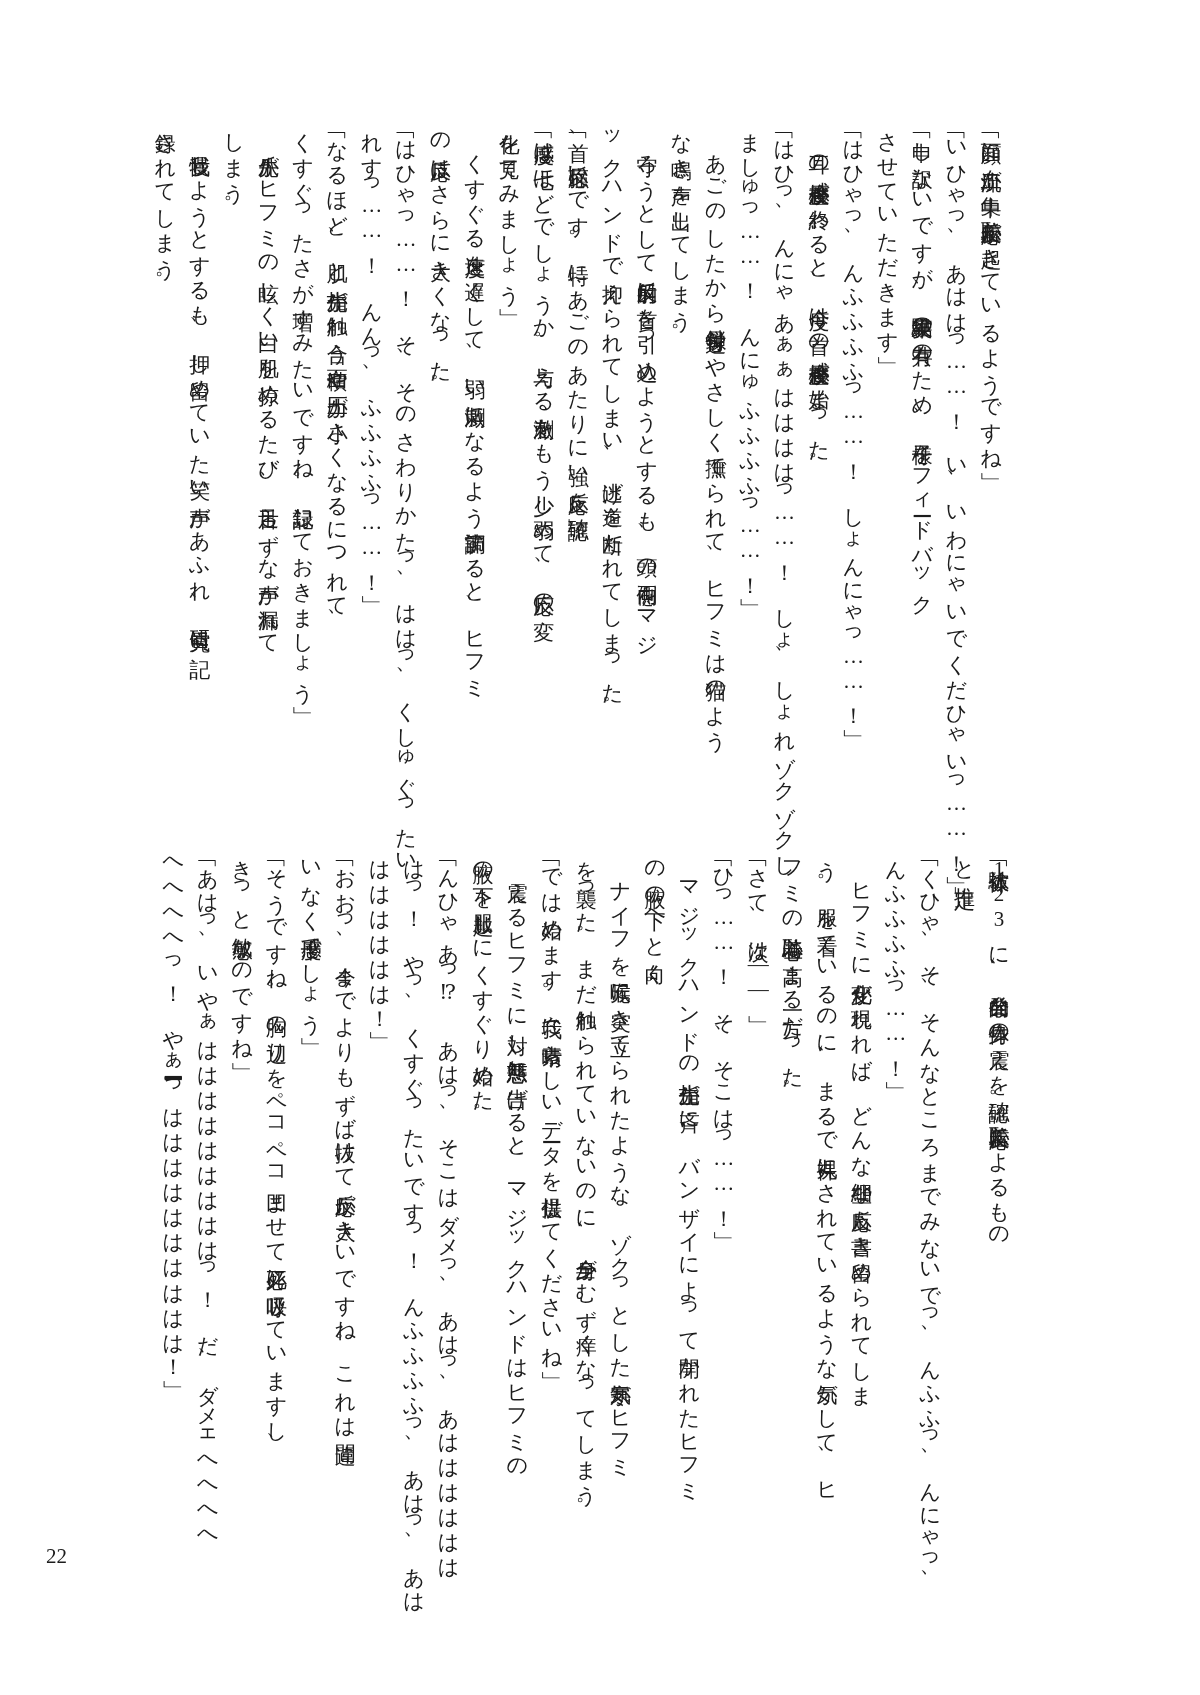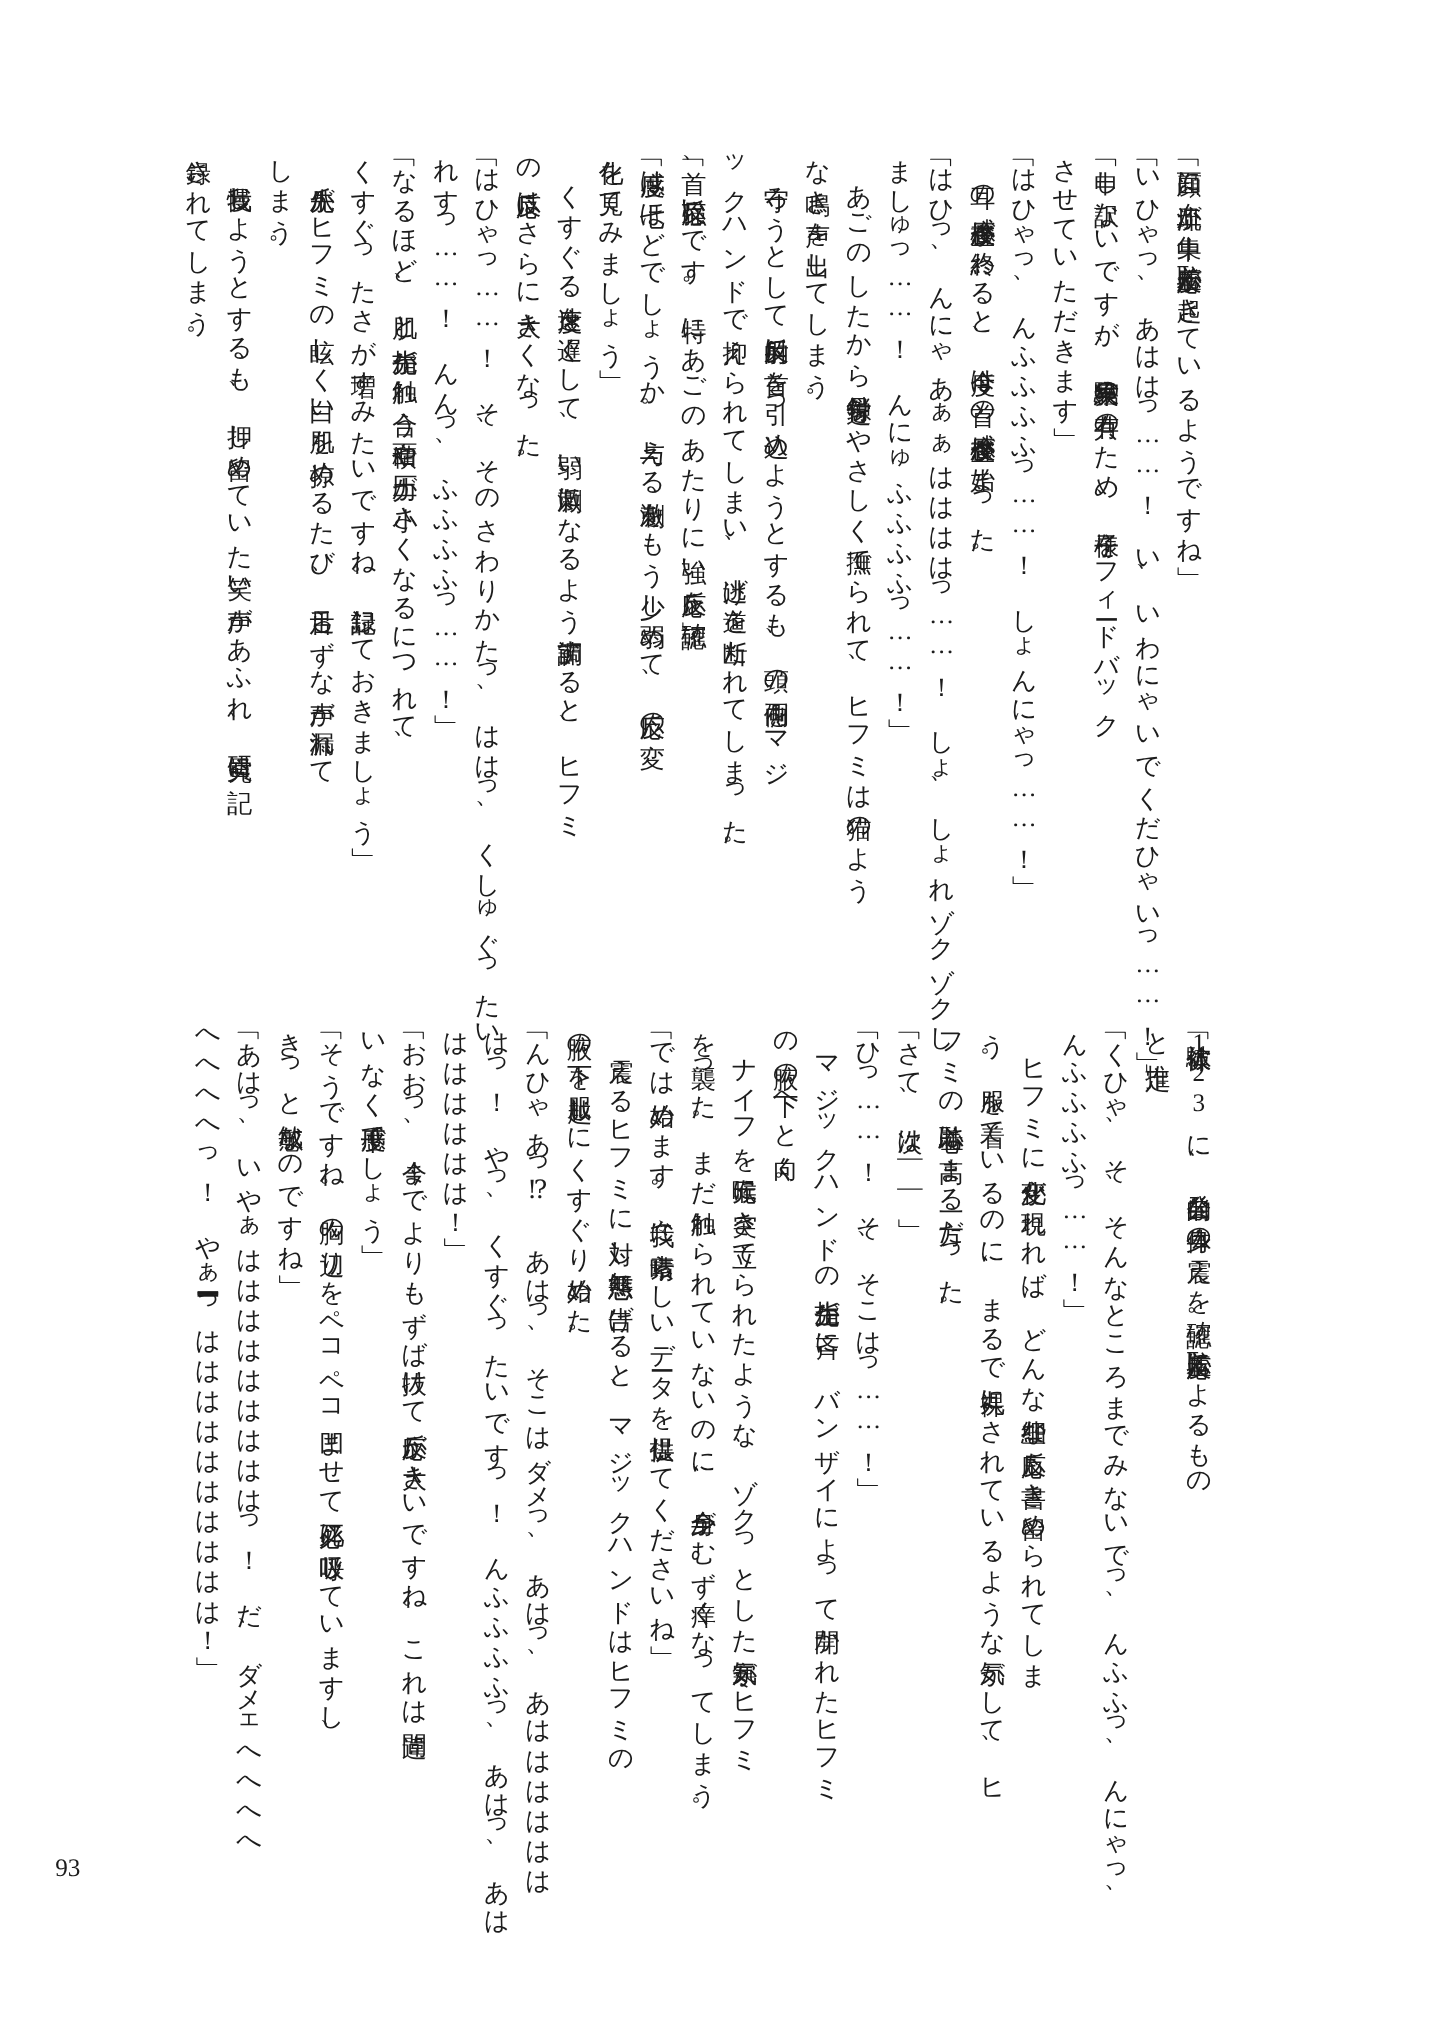--- a/index.html
+++ b/index.html
@@ -104,14 +104,14 @@
       <p class="vline indent-none">はっ！　やっ、くすぐったいですっ！　んふふふふっ、あはっ、あは</p>
       <p class="vline indent-none">はははははは！」</p>
       <p class="vline indent-dialogue">「おおっ、今までよりもずば抜けて反応が大きいですね。これは間違</p>
       <p class="vline indent-none">いなく感度十でしょう」</p>
       <p class="vline indent-dialogue">「そうですね。胸の辺りをペコペコ凹ませて必死に呼吸していますし、</p>
       <p class="vline indent-none">きっと敏感なのですね」</p>
       <p class="vline indent-dialogue">「あはっ、いやぁはははははははははっ！　だ、ダメェへへへへ</p>
       <p class="vline indent-none">へへへへっ！　やぁーーーっはははははははははは！」</p>
     </div>
 
-  <div id="page-number">93</div>
+  <div id="page-number">22</div>
 </div>
 
 </body></html>

